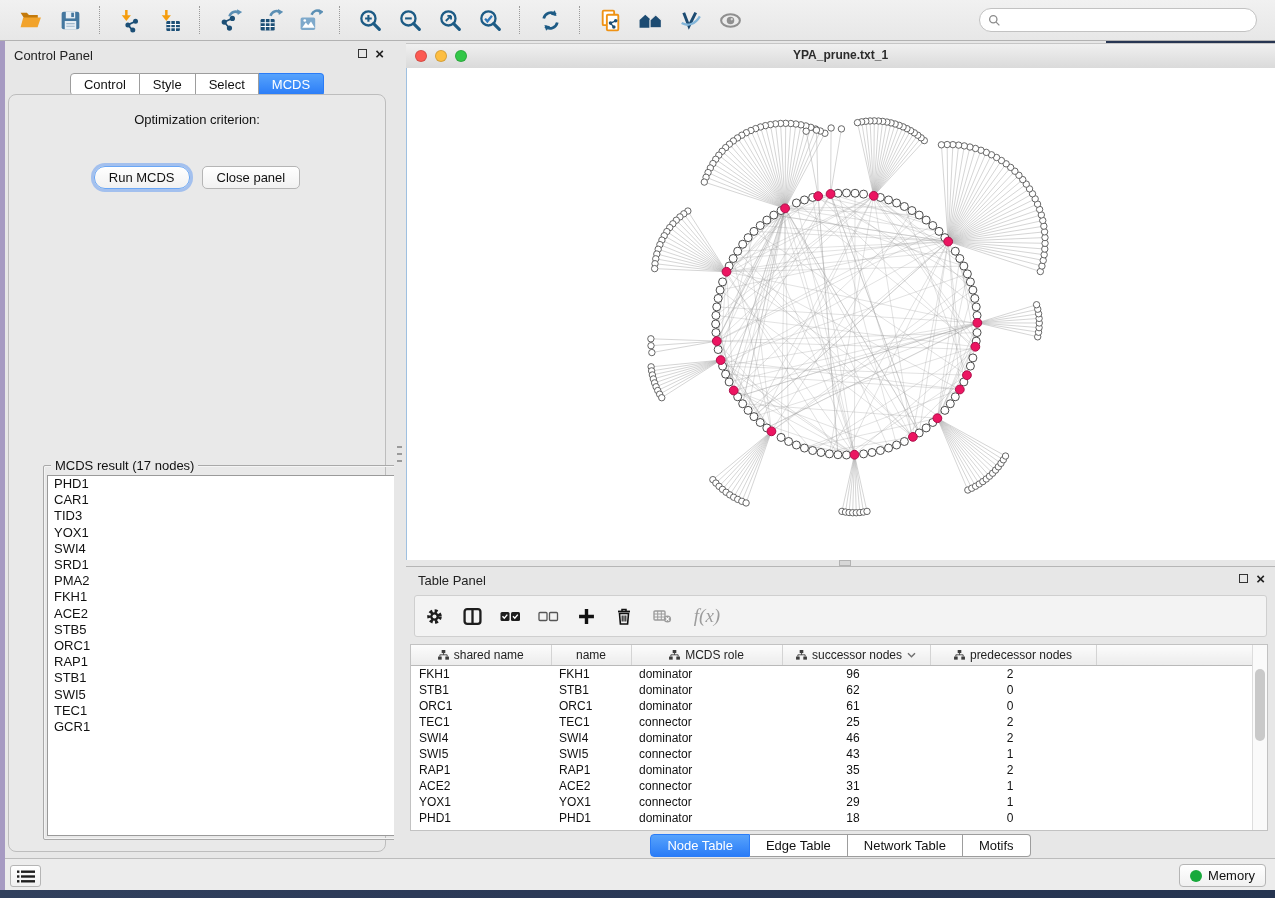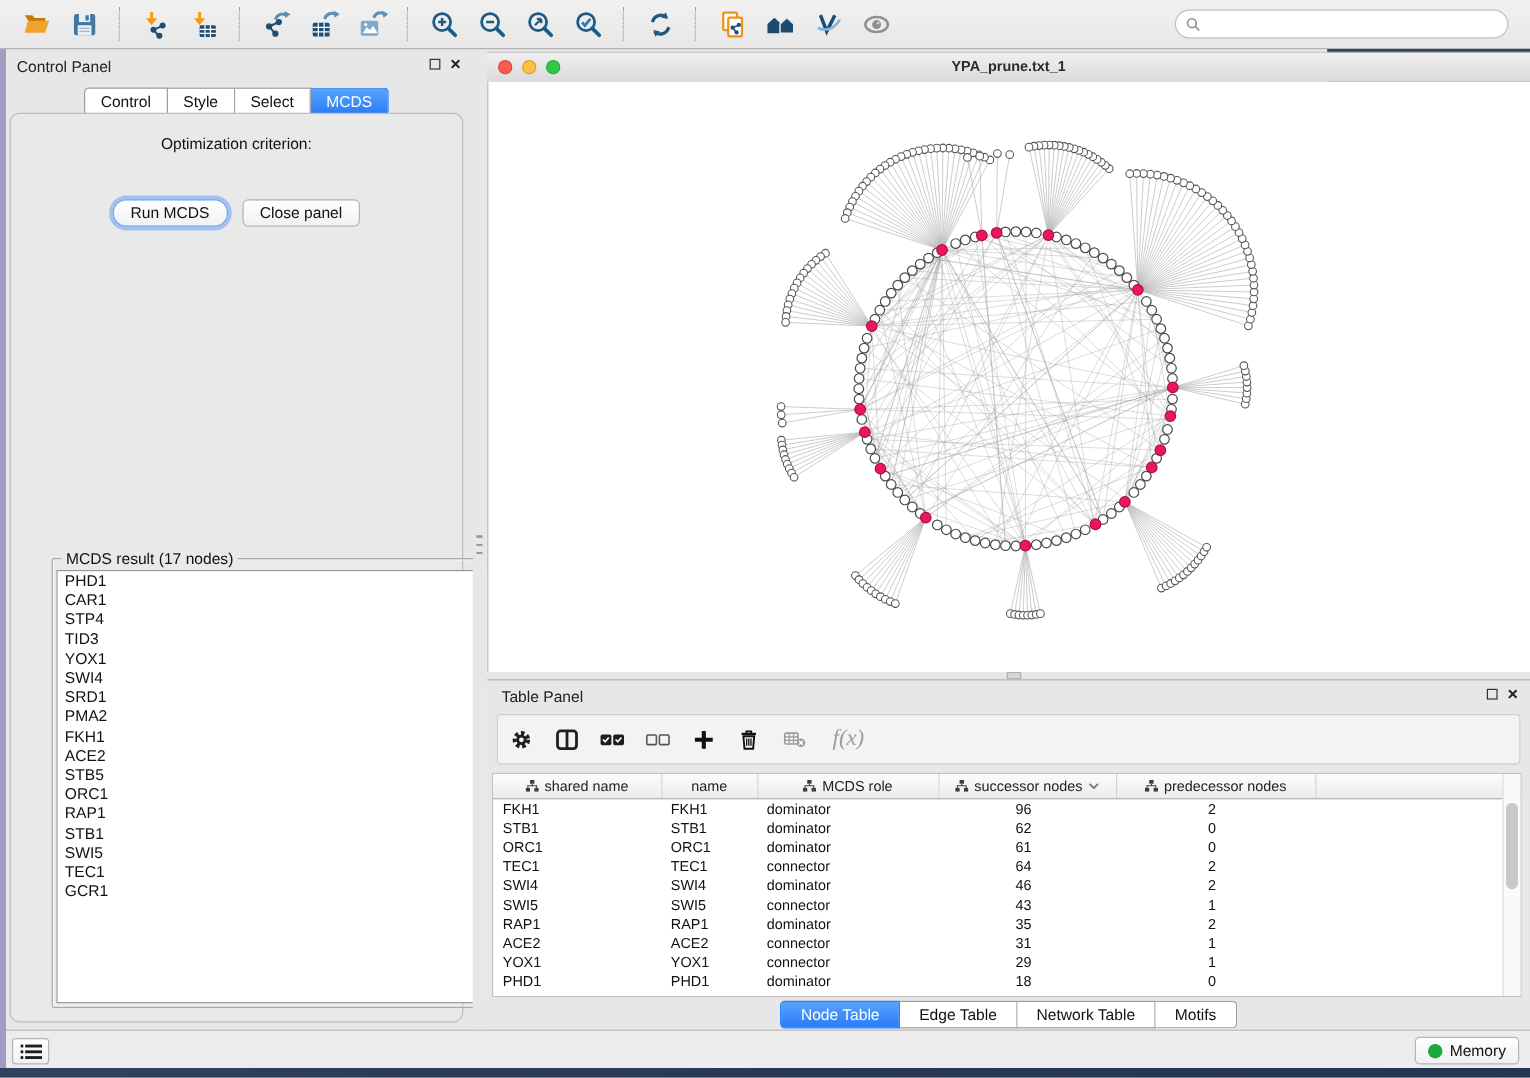--- a/index.html
+++ b/index.html
@@ -268,21 +268,20 @@
       <div class="btn-row">
         <button class="mac-btn focused">Run MCDS</button>
         <button class="mac-btn">Close panel</button>
       </div>
       <div class="groupbox">
         <span class="legend">MCDS result (17 nodes)</span>
         <div class="listbox">
           <div class="list-scroll"></div>
         <div class="li">PHD1</div>
             <div class="li">CAR1</div>
-            <div class="li">STP4</div>
             <div class="li">TID3</div>
             <div class="li">YOX1</div>
             <div class="li">SWI4</div>
             <div class="li">SRD1</div>
             <div class="li">PMA2</div>
             <div class="li">FKH1</div>
             <div class="li">ACE2</div>
             <div class="li">STB5</div>
             <div class="li">ORC1</div>
             <div class="li">RAP1</div>
@@ -1049,21 +1048,21 @@
                 <td>ORC1</td>
                 <td>dominator</td>
                 <td class="num">61</td>
                 <td class="num">0</td>
                 <td></td>
               </tr>
               <tr>
                 <td>TEC1</td>
                 <td>TEC1</td>
                 <td>connector</td>
-                <td class="num">64</td>
+                <td class="num">25</td>
                 <td class="num">2</td>
                 <td></td>
               </tr>
               <tr>
                 <td>SWI4</td>
                 <td>SWI4</td>
                 <td>dominator</td>
                 <td class="num">46</td>
                 <td class="num">2</td>
                 <td></td>

